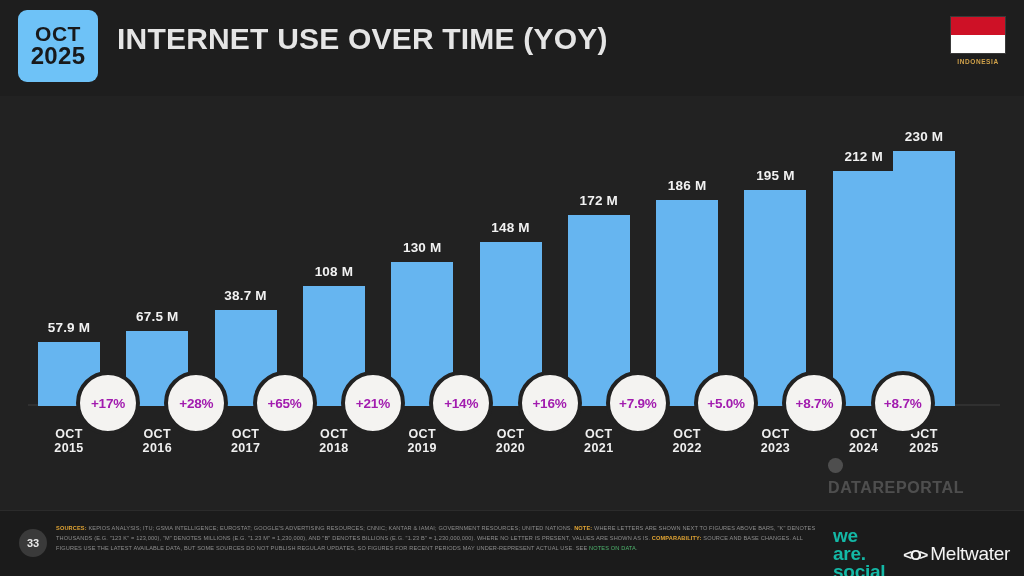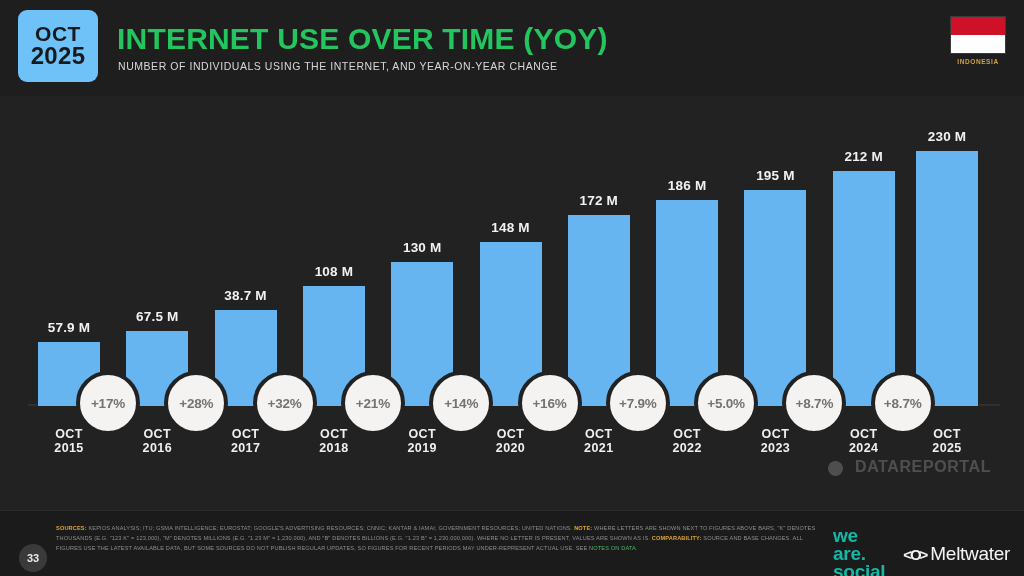--- a/index.html
+++ b/index.html
@@ -29,21 +29,21 @@
     align-items:center; justify-content:center;
     color:#18191b;
     font-weight:bold;
     line-height:1.02;
   }
   #date-badge .m { font-size:21px; letter-spacing:0.5px; }
   #date-badge .y { font-size:24px; letter-spacing:0.3px; }
 
   #title {
     position:absolute; left:117px; top:22px;
-    color:#22c55e;
+    color:#e5e5e5;
     font-size:30px;
     font-weight:bold;
     letter-spacing:0.2px;
     white-space:nowrap;
   }
   #subtitle {
     position:absolute; left:118px; top:60px;
     color:#d8d8d8;
     font-size:10.5px;
     letter-spacing:0.55px;
@@ -115,35 +115,36 @@
     letter-spacing:0.4px;
   }
   .pct-bubble {
     position:absolute;
     bottom:76px;
     width:64px; height:64px;
     border-radius:50%;
     background:#f4f3f1;
     border:4px solid #3b82f6;
     display:flex; align-items:center; justify-content:center;
-    color:#737373;
+    color:#a21caf;
     font-size:13.5px;
     font-weight:bold;
     letter-spacing:-0.2px;
     z-index:5;
   }
 
   
   #watermark {
     position:absolute;
     left:828px; top:362px;
-    display:flex; align-items:flex-end; gap:12px;
+    display:flex; align-items:flex-start; gap:6px;
     opacity:0.20;
     z-index:3;
     pointer-events:none;
+    flex-direction:column;
   }
   #watermark .wm-text {
     color:#ffffff;
     font-size:16px;
     font-weight:bold;
     letter-spacing:0.6px;
   }
   #watermark .wm-mark {
     width:15px; height:15px;
     border-radius:50%;
@@ -158,21 +159,21 @@
     border-top:1px solid #2b2b2b;
   }
   #page-num {
     position:absolute; left:19px; top:18px;
     width:28px; height:28px;
     border-radius:50%;
     background:#3a3a3a;
     color:#e9e9e9;
     font-size:11px;
     font-weight:bold;
-    display:flex; align-items:center; justify-content:center;margin-top:15px;
+    display:flex; align-items:center; justify-content:center;
   }
   #sources {
     position:absolute; left:56px; top:13px;
     width:760px;
     color:#8d8d8d;
     font-size:5.6px;
     line-height:1.78;
     letter-spacing:0.15px;
   }
   #sources b { color:#e2a534; }
@@ -200,21 +201,20 @@
 <body>
 
 <div id="slide">
 
   <div id="header">
     <div id="date-badge">
       <span class="m">OCT</span>
       <span class="y">2025</span>
     </div>
     <div id="title">INTERNET USE OVER TIME (YOY)</div>
-    <div id="subtitle">NUMBER OF INDIVIDUALS USING THE INTERNET, AND YEAR-ON-YEAR CHANGE</div>
     <div id="flag-wrap">
       <div id="flag">
         <div class="red"></div>
         <div class="white"></div>
       </div>
       <div id="flag-label">INDONESIA</div>
     </div>
   </div>
 
   <div id="chart">
@@ -263,28 +263,28 @@
         <div class="bar-col" style="left: 736.4px;">
           <div class="bar" style="height: 216px; background: rgb(102, 181, 240);"></div>
           <div class="bar-value" style="bottom: 328px;">195 M</div>
           <div class="x-label"><span>OCT</span><br><span>2023</span></div>
         </div>
         <div class="bar-col" style="left: 824.7px;">
           <div class="bar" style="height: 235px; background: rgb(102, 181, 240);"></div>
           <div class="bar-value" style="bottom: 347px;">212 M</div>
           <div class="x-label"><span>OCT</span><br><span>2024</span></div>
         </div>
-        <div class="bar-col" style="left: 908px;">
+        <div class="bar-col" style="left: 885px;">
           <div class="bar" style="height: 255px; background: rgb(102, 181, 240);"></div>
           <div class="bar-value" style="bottom: 367px;">230 M</div>
           <div class="x-label"><span>OCT</span><br><span>2025</span></div>
         </div>
         <div class="pct-bubble" style="left: 76px; border-color: rgb(34, 34, 34);">+17%</div>
         <div class="pct-bubble" style="left: 164.3px; border-color: rgb(34, 34, 34);">+28%</div>
-        <div class="pct-bubble" style="left: 252.6px; border-color: rgb(34, 34, 34);">+32%</div>
+        <div class="pct-bubble" style="left: 252.6px; border-color: rgb(34, 34, 34);">+65%</div>
         <div class="pct-bubble" style="left: 340.9px; border-color: rgb(34, 34, 34);">+21%</div>
         <div class="pct-bubble" style="left: 429.2px; border-color: rgb(34, 34, 34);">+14%</div>
         <div class="pct-bubble" style="left: 517.5px; border-color: rgb(34, 34, 34);">+16%</div>
         <div class="pct-bubble" style="left: 605.8px; border-color: rgb(34, 34, 34); text-align: center;">+7.9%</div>
         <div class="pct-bubble" style="left: 694.1px; border-color: rgb(34, 34, 34);">+5.0%</div>
         <div class="pct-bubble" style="left: 782.4px; border-color: rgb(34, 34, 34);">+8.7%</div>
         <div class="pct-bubble" style="left: 870.7px; border-color: rgb(34, 34, 34);">+8.7%</div>
       </div>
     <div id="watermark">
       <div class="wm-mark"></div>

